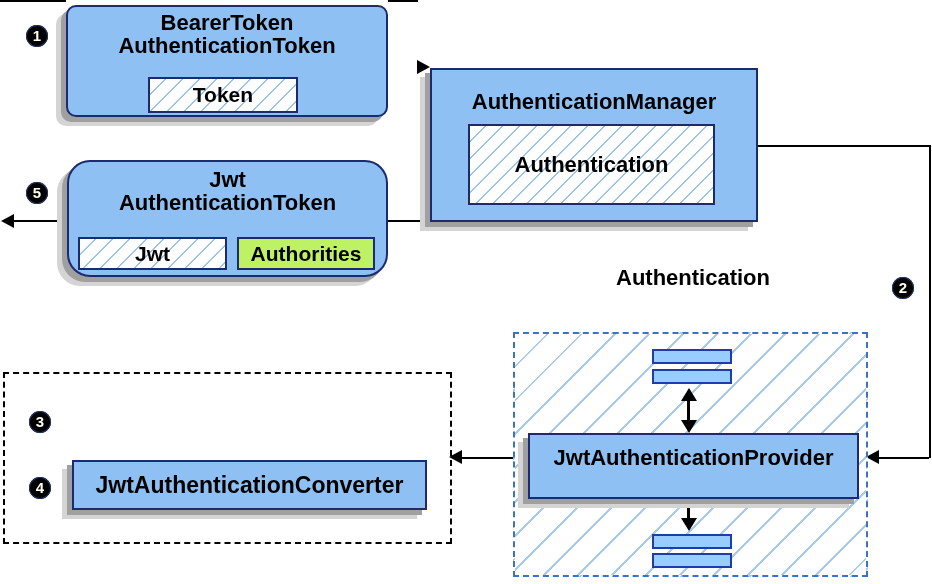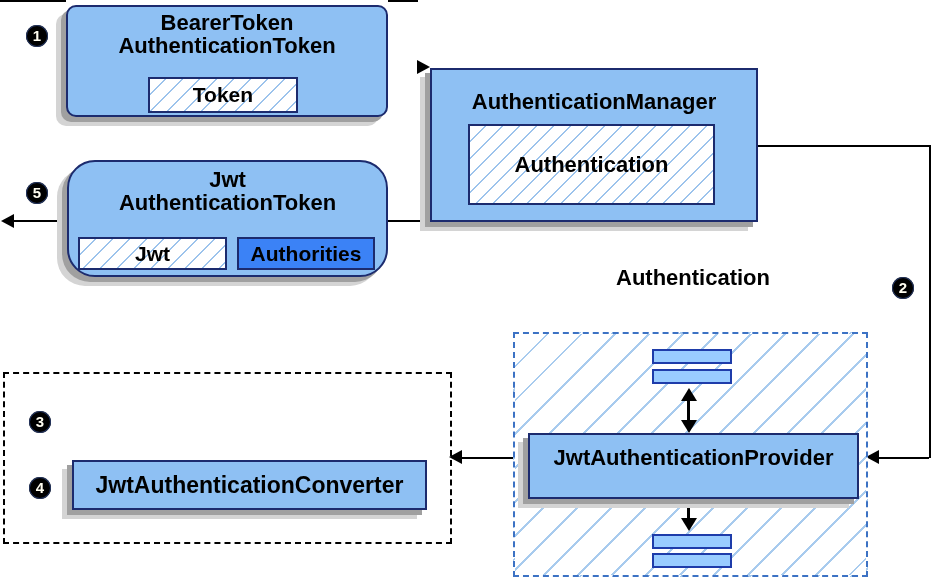--- a/index.html
+++ b/index.html
@@ -17,21 +17,21 @@
   .darrow{position:absolute;width:16px;}
   .darrow .tri-up{left:0;top:0;}
   .darrow .tri-down{left:0;bottom:0;}
   .dshaft{position:absolute;left:6px;top:9px;bottom:9px;width:3px;background:#000;}
   
   .box{position:absolute;box-sizing:border-box;background:#8ec0f3;border:2px solid #1c2b6e;
        font-weight:bold;text-align:center;}
   .rounded{border-radius:28px;}
   .shadow{box-shadow:-5px 5px 0 0 #a0a0a0,-10px 9px 0 0 #d4d4d4;}
   .title{font-size:22px;line-height:23px;}
-  .chip{position:absolute;box-sizing:border-box;background:#3b82f6;border:2px solid #1c2b6e;
+  .chip{position:absolute;box-sizing:border-box;background:#bef264;border:2px solid #1c2b6e;
         font-weight:bold;text-align:center;font-size:21px;}
   .hatch{background-color:#fff;
          background-image:repeating-linear-gradient(135deg,rgba(255,255,255,0) 0 10.5px,#9cc3ec 10.5px 12px);}
   .hatch-lg{background-color:#fff;
          background-image:repeating-linear-gradient(135deg,rgba(255,255,255,0) 0 22px,#a8cbee 22px 24px);}
   .group-blue{position:absolute;box-sizing:border-box;border:2px dashed #3c72c4;}
   .group-black{position:absolute;box-sizing:border-box;border:2px dashed #000;}
   .bar{position:absolute;box-sizing:border-box;width:80px;height:15px;background:#99ccff;border:2px solid #1e3caa;}
   .badge{position:absolute;width:22px;height:22px;background:#000;border-radius:50%;
          color:#fffdf0;font-weight:bold;font-size:15px;line-height:22px;text-align:center;
@@ -86,21 +86,21 @@
     <div class="title">BearerToken</div>
     <div class="title">AuthenticationToken</div>
     <div class="chip hatch" style="left:80px;top:70px;width:150px;height:36px;line-height:32px;">Token</div>
   </div>
 
   <div class="box shadow" style="left:430px;top:68px;width:328px;height:154px;padding-top:20px;">
     <div class="title">AuthenticationManager</div>
     <div class="chip hatch" style="left:36px;top:54px;width:247px;height:81px;line-height:77px;font-size:22px;">Authentication</div>
   </div>
 
-  <div class="box rounded shadow" style="left:67px;top:160px;width:321px;height:117px;padding-top:6px;">
+  <div class="box rounded shadow" style="left:67px;top:160px;width:321px;height:117px;padding-top:6px;border-radius:23px;">
     <div class="title">Jwt</div>
     <div class="title">AuthenticationToken</div>
     <div class="chip hatch" style="left:9px;top:75px;width:149px;height:33px;line-height:29px;">Jwt</div>
     <div class="chip" style="left:168px;top:75px;width:138px;height:33px;line-height:29px;">Authorities</div>
   </div>
 
   <div class="box shadow" style="left:528px;top:433px;width:331px;height:66px;line-height:45px;font-size:22px;">JwtAuthenticationProvider</div>
 
   <div class="box shadow" style="left:72px;top:460px;width:355px;height:50px;line-height:46px;font-size:23px;">JwtAuthenticationConverter</div>
 

